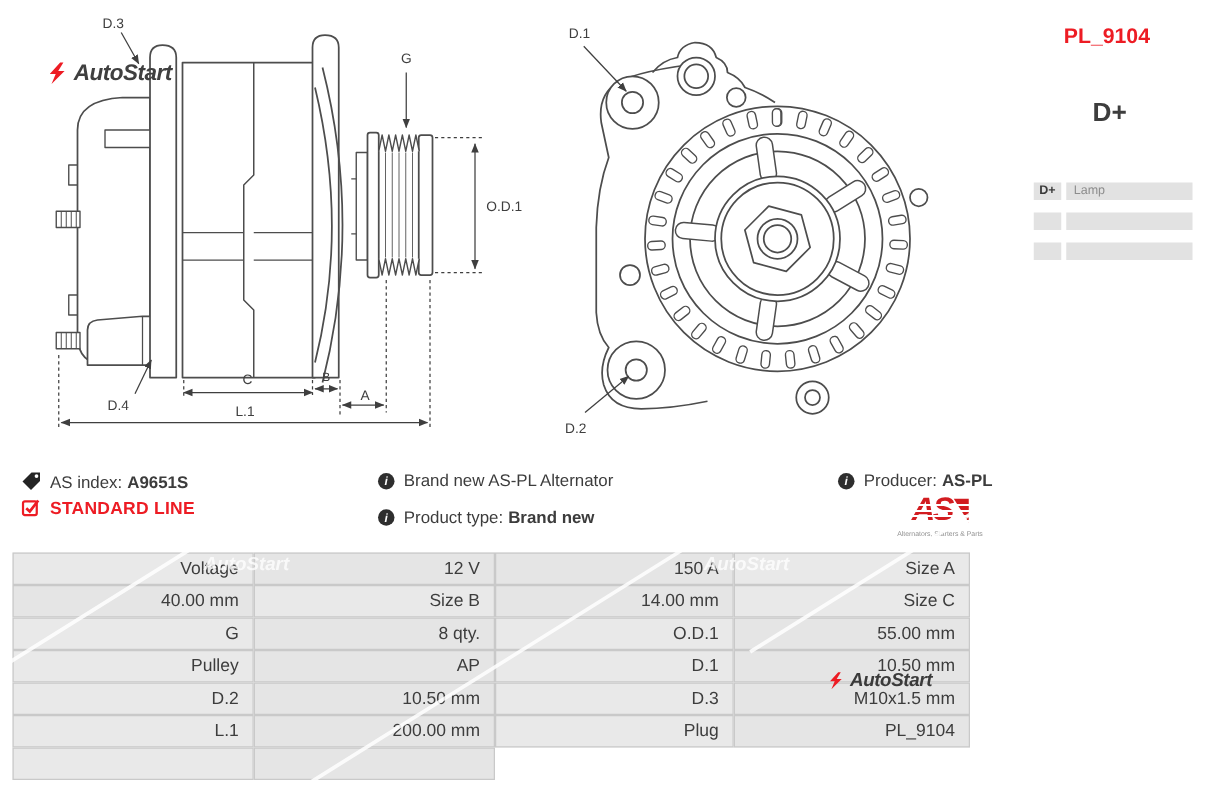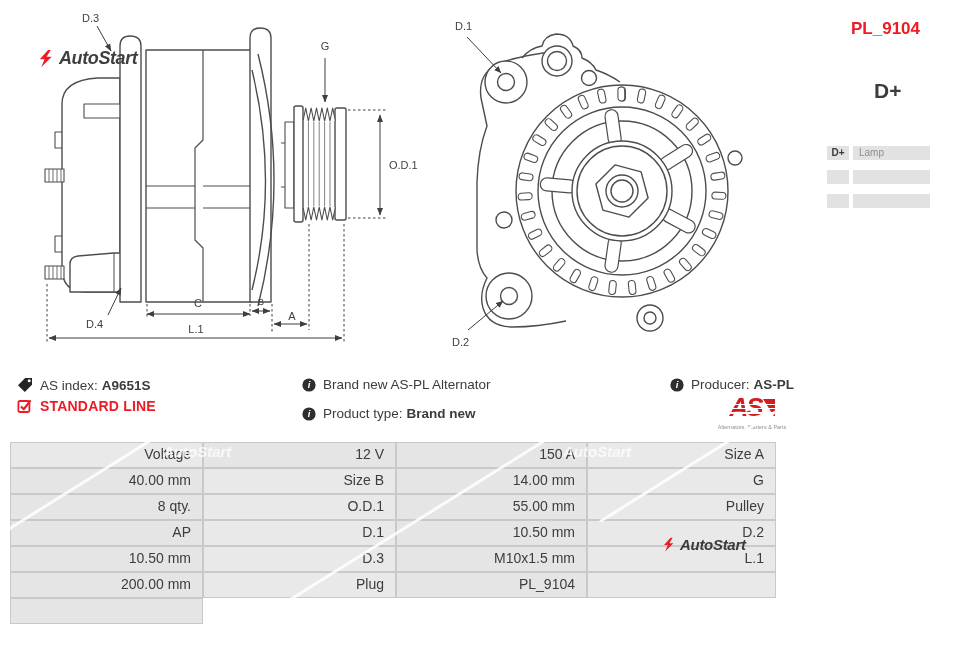--- a/index.html
+++ b/index.html
@@ -18,21 +18,21 @@
   .drawings { left:0; top:0; }
 
   
   .part-number { left:851px; top:19px; font-size:17px; font-weight:bold; color:#ed1c24; }
   .terminal   { left:874px; top:79px; font-size:21px; font-weight:bold; color:#3d3d3d; }
 
   .pinout { left:827px; top:146px; }
   .pinout-row { display:flex; gap:4px; margin-bottom:10px; }
   .pinout-pin { width:22px; height:14px; background:#e2e2e2; font-size:10px; font-weight:bold;
                 color:#3a3a3a; text-align:center; line-height:14px; }
-  .pinout-fn  { width:77px; height:14px; background:#e2e2e2; font-size:10px; color:#8d8d8d;
+  .pinout-fn  { width:101px; height:14px; background:#e2e2e2; font-size:10px; color:#8d8d8d;
                 padding-left:6px; line-height:14px; }
 
   
   .info-item { display:flex; align-items:center; gap:7px; font-size:13.5px; color:#3c3c3c; white-space:nowrap; }
   .info-item b { margin-left:4px; }
   .std-line { color:#ed1c24; font-weight:bold; font-size:14px; letter-spacing:0.2px; }
 
   
   .aspl { left:706px; top:395px; width:92px; text-align:center; }
   .aspl-mark { position:relative; display:inline-block; line-height:24px; }
@@ -279,20 +279,21 @@
   <div class="abs specs">
     <div class="c-lab">Voltage</div>
     <div class="c-val">12 V</div>
     <div class="c-val">150 A</div>
 
     <div class="c-lab">Size A</div>
     <div class="c-val">40.00 mm</div>
     <div class="c-lab">Size B</div>
     <div class="c-val">14.00 mm</div>
 
+    <div class="c-lab">Size C</div>
     <div class="c-lab">G</div>
     <div class="c-val">8 qty.</div>
 
     <div class="c-lab">O.D.1</div>
     <div class="c-val">55.00 mm</div>
     <div class="c-lab">Pulley</div>
     <div class="c-val">AP</div>
 
     <div class="c-lab">D.1</div>
     <div class="c-val">10.50 mm</div>

